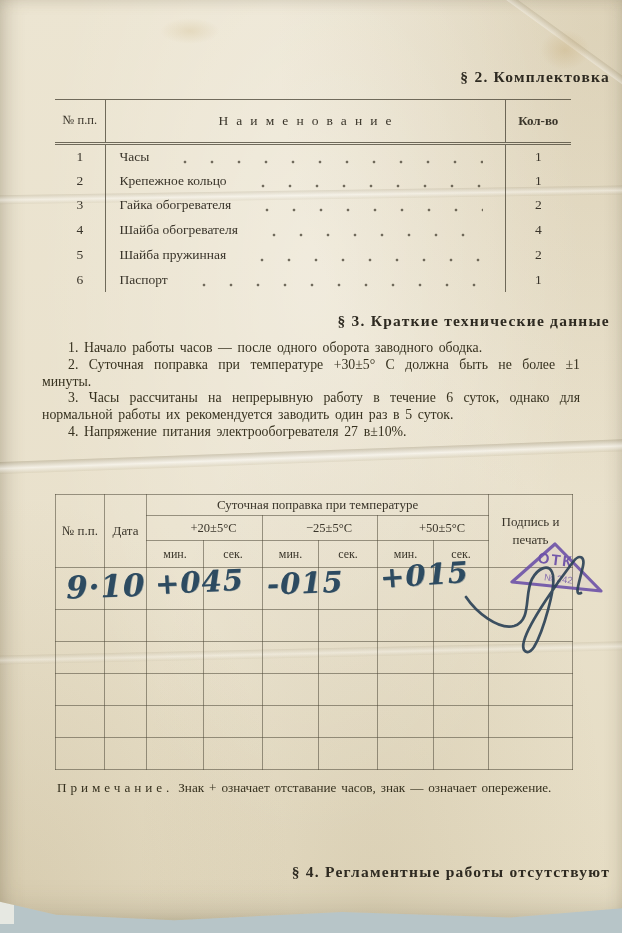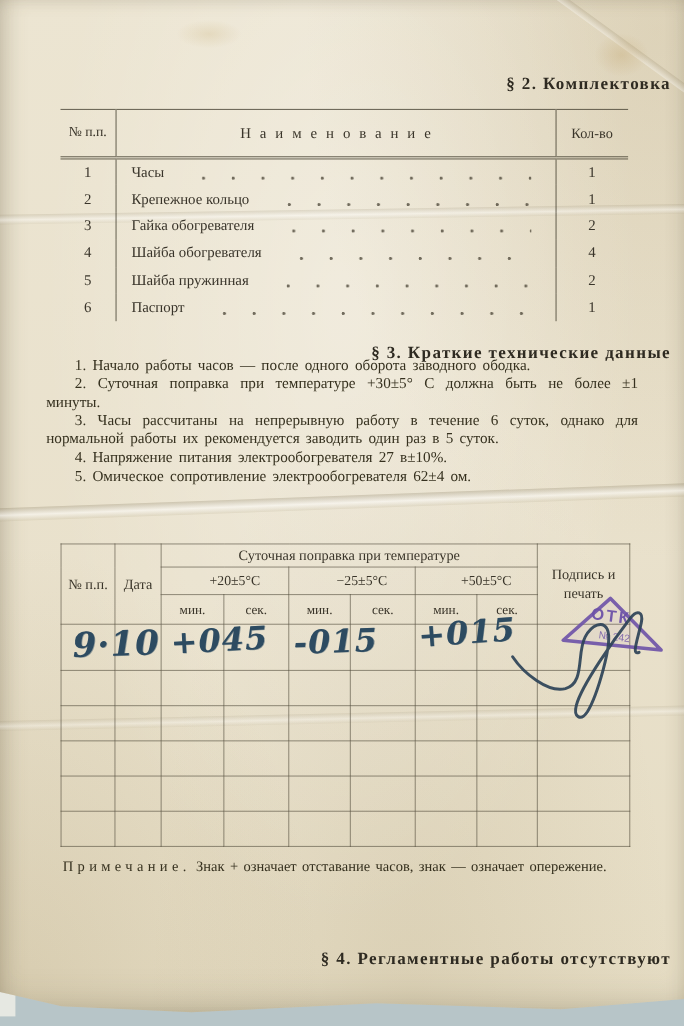--- a/index.html
+++ b/index.html
@@ -54,30 +54,30 @@
 
   table{border-collapse:collapse;table-layout:fixed;}
   th,td{font-weight:normal;}
 
   .kit{position:absolute;left:55px;top:99px;width:516px;border-top:1.6px solid var(--ln);font-size:13.5px;}
   .kit thead th{height:44px;border-bottom:3px double var(--ln);vertical-align:middle;color:#3a352a;}
   .kit .c-num{border-right:1.2px solid var(--ln);}
   .kit .c-qty{border-left:1.2px solid var(--ln);}
   .kit thead .h-num{font-size:12.5px;line-height:1.25;}
   .kit thead .h-name{letter-spacing:0.60em;text-indent:0.60em;text-align:center;}
-  .kit thead .h-qty{font-size:13px;}
+  .kit thead .h-qty{font-size:13px;font-weight:bold;}
   .kit tbody td{height:24.8px;vertical-align:middle;}
   .kit tbody .c-num{text-align:center;}
   .kit tbody .c-qty{text-align:center;}
   .kit .namewrap{display:flex;align-items:flex-end;padding-left:14px;}
   .kit .dots{flex:1;margin:0 22px 0 34px;height:13px;
     background-image:radial-gradient(circle at 2px 10px,rgba(70,64,50,0.75) 1.1px,transparent 1.7px);
     background-size:27px 13px;background-repeat:repeat-x;}
 
-  .paras{position:absolute;left:42px;top:324px;width:538px;font-size:13.8px;line-height:16.8px;
+  .paras{position:absolute;left:42px;top:340px;width:538px;font-size:13.8px;line-height:16.8px;
     text-align:justify;word-spacing:2.2px;color:#36311f;}
   .paras p{text-indent:26px;}
 
   .corr{position:absolute;left:55px;top:494px;width:517px;font-size:12.5px;border:1.2px solid var(--ln);}
   .corr th,.corr td{border:1px solid var(--lnsoft);vertical-align:middle;text-align:center;color:#3a352a;}
   .corr thead th{font-size:12.5px;}
   .corr .r1 th{height:21px;font-size:13px;}
   .corr .r2 th{height:25px;padding-left:18px;}
   .corr .r3 th{height:27px;font-size:12px;}
   .corr .h-num,.corr .h-date,.corr .h-sign{font-size:12.5px;line-height:1.35;}
@@ -192,21 +192,20 @@
       </tbody>
     </table>
 
     <div class="stitle" id="t3">§ 3. Краткие технические данные</div>
 
     <div class="paras">
       <p>1. Начало работы часов — после одного оборота заводного ободка.</p>
       <p>2. Суточная поправка при температуре +30±5° С должна быть не более ±1 минуты.</p>
       <p>3. Часы рассчитаны на непрерывную работу в течение 6 суток, однако для нормальной работы их рекомендуется заводить один раз в 5 суток.</p>
       <p>4. Напряжение питания электрообогревателя 27 в±10%.</p>
-      <p>5. Омическое сопротивление электрообогревателя 62±4 ом.</p>
     </div>
 
     <table class="corr">
       <colgroup>
         <col style="width:49px">
           <col style="width:42px">
         <col style="width:57px">
           <col style="width:59px">
         <col style="width:56px">
           <col style="width:59px">

